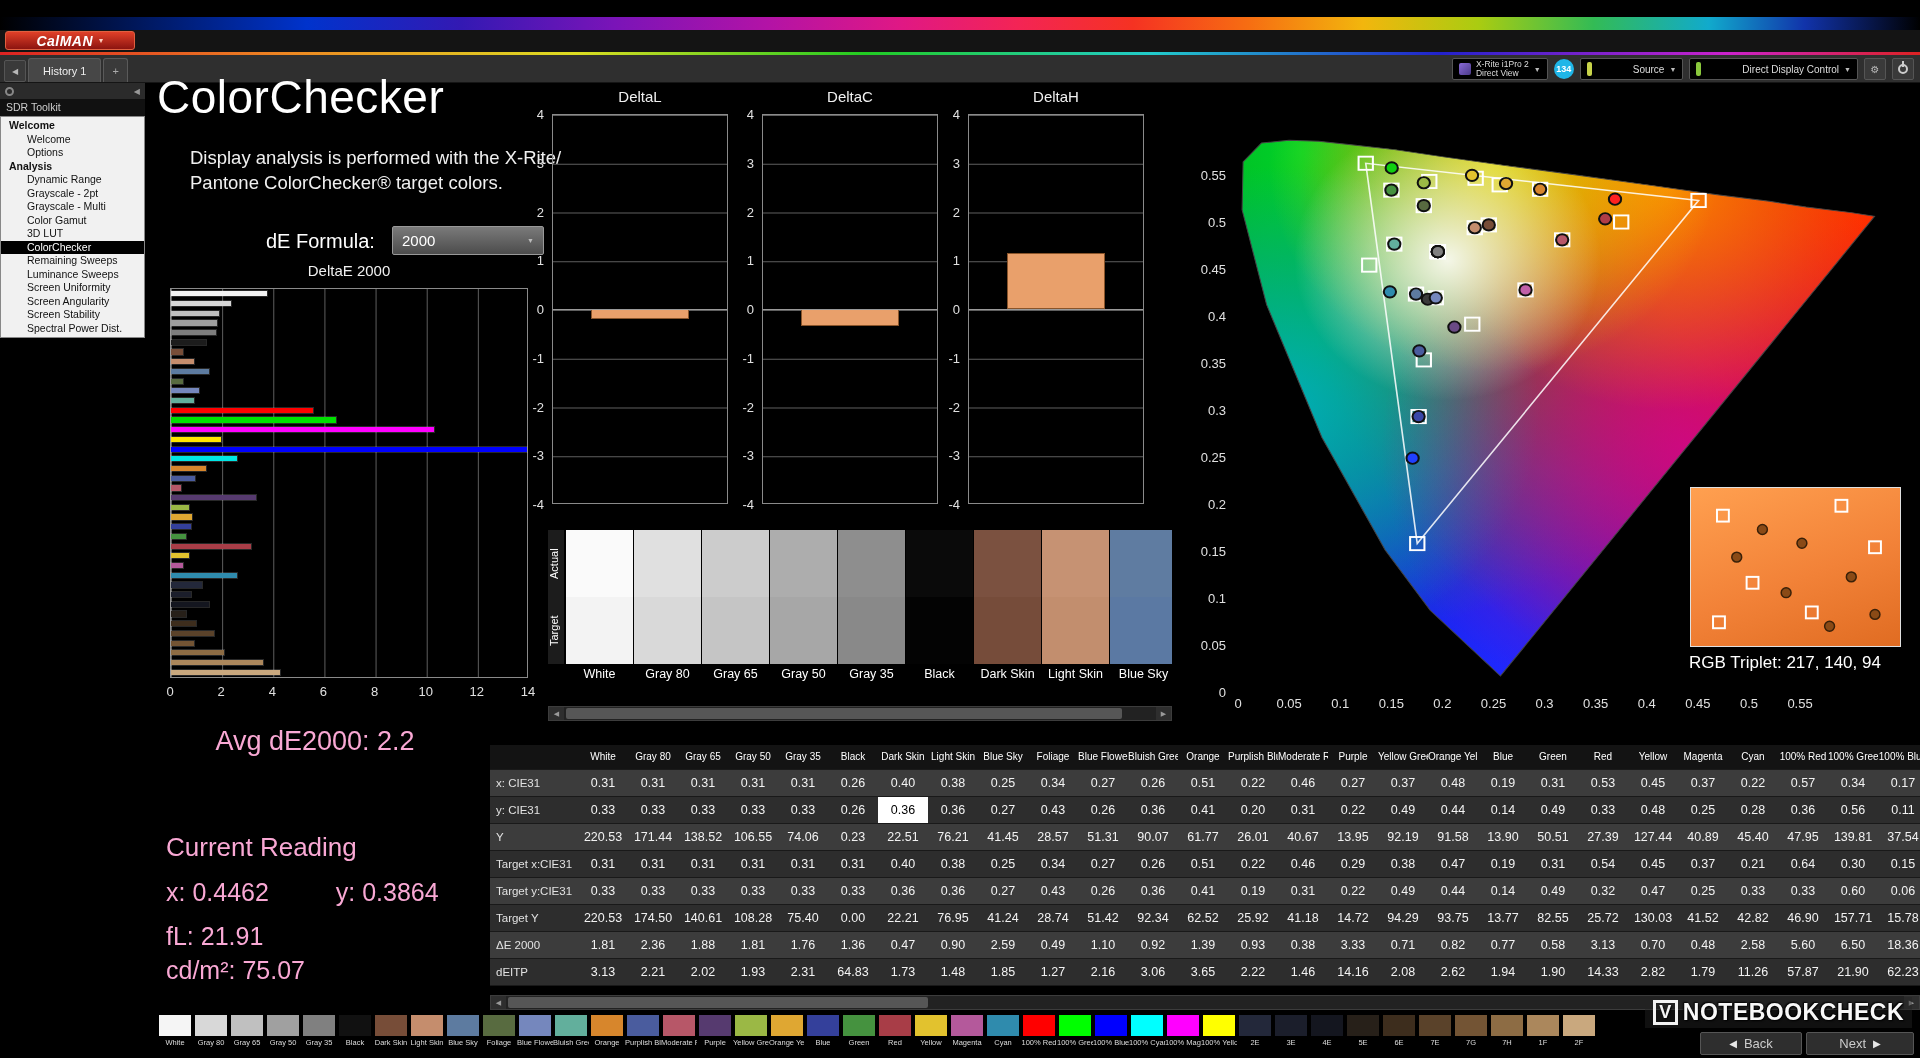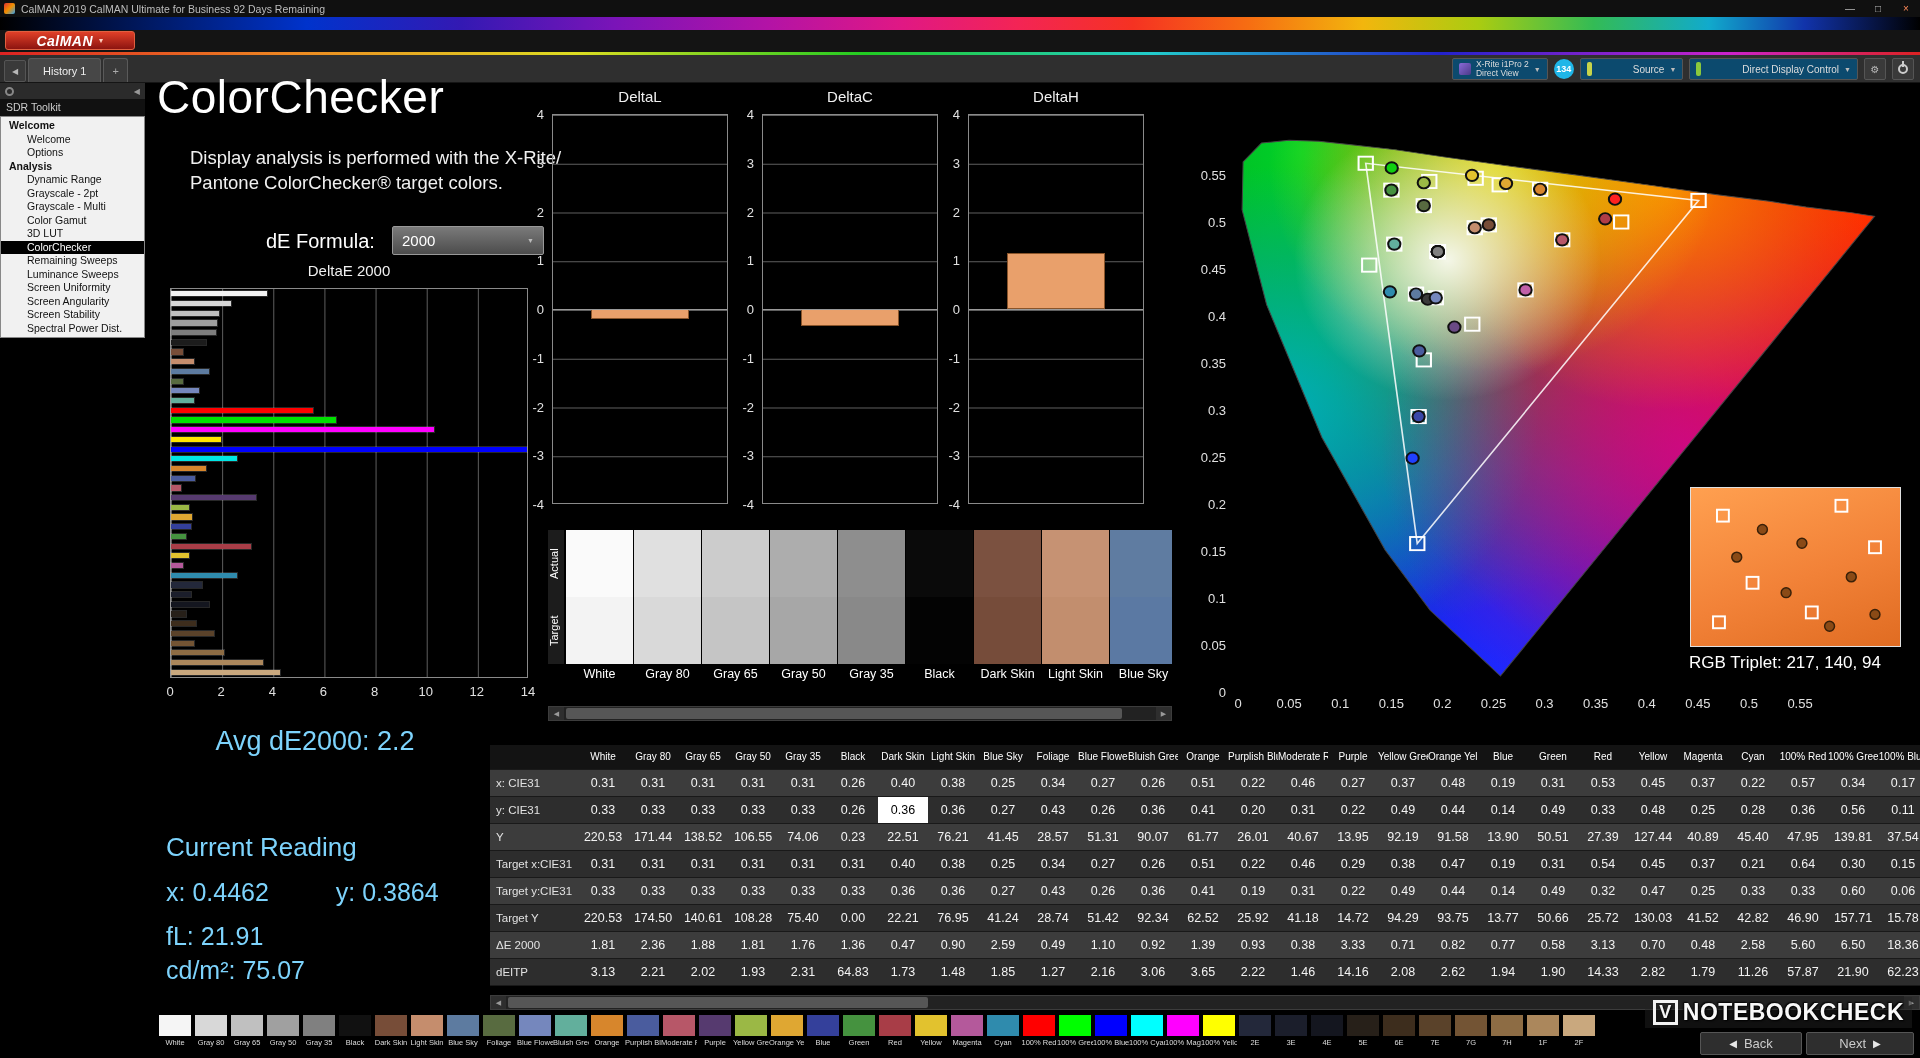--- a/index.html
+++ b/index.html
@@ -21,21 +21,21 @@
     background:linear-gradient(90deg,#d22,#e82 15%,#dd2 30%,#2c2 45%,#2cc 60%,#22c 75%,#c2c 90%,#d22); }
 
   
   .toolbar { position:absolute; left:0; top:55px; width:1920px; height:28px; background:#2f2f2f; border-bottom:1px solid #151515; }
   .tb-left { position:absolute; left:4px; top:2px; display:flex; align-items:flex-end; height:25px; gap:2px; }
   .icon-btn { width:22px; height:22px; background:#3a3a3a; border:1px solid #555; border-radius:2px; color:#b8b8b8; font-size:10px; display:flex; align-items:center; justify-content:center; }
   .icon-btn.small { font-size:8px; }
   .tab { height:24px; padding:0 14px; background:#474747; border:1px solid #5a5a5a; border-bottom:none; border-radius:3px 3px 0 0; color:#eee; font-size:11px; display:flex; align-items:center; }
   .tab.plus { background:#3a3a3a; padding:0 8px; color:#aaa; }
   .tb-right { position:absolute; right:6px; top:3px; display:flex; align-items:center; gap:6px; height:22px; }
-  .ctrl { display:flex; align-items:center; gap:5px; background:#0c4a6e; border:1px solid #555; border-radius:2px; height:22px; padding:0 6px; color:#ddd; }
+  .ctrl { display:flex; align-items:center; gap:5px; background:#000000; border:1px solid #555; border-radius:2px; height:22px; padding:0 6px; color:#ddd; }
   .ctrl-icon { width:12px; height:12px; border-radius:2px; }
   .ctrl-icon.meter { background:linear-gradient(135deg,#8a6ad8,#4a3a88); }
   .ctrl-icon.source { width:5px; height:14px; background:#c8d44a; }
   .ctrl-icon.display { width:5px; height:14px; background:#8ac83c; }
   .ctrl-lines span { display:block; font-size:8.5px; line-height:9.5px; white-space:nowrap; }
   .ctrl-text { font-size:10px; white-space:nowrap;margin-left:36px; }
   .dd { font-size:7px; color:#bbb; }
   .badge { width:20px; height:20px; border-radius:50%; background:#1fb6e8; color:#fff; font-size:9px; font-weight:bold; display:flex; align-items:center; justify-content:center; }
   .pwr { width:10px; height:10px; border:2px solid #ccc; border-radius:50%; position:relative; }
   .pwr::after { content:""; position:absolute; left:50%; top:-5px; width:2px; height:6px; margin-left:-1px; background:#ccc; }
@@ -96,21 +96,21 @@
   .cie-plot svg { width:100%; height:100%; display:block; }
   .cie-yticks { position:absolute; left:1188px; top:128px; width:44px; height:564px; }
   .cie-yticks span { right:6px; transform:translateY(-50%); }
   .cie-xticks { position:absolute; left:1238px; top:696px; width:654px; height:18px; }
   .cie-xticks span { transform:translateX(-50%); }
   .inset-box { position:absolute; left:1690px; top:487px; width:211px; height:160px; border:1px solid #e0e0e0;
     background:linear-gradient(160deg,#ffa050 0%,#f28238 55%,#e06c22 100%); }
   .inset-caption { position:absolute; left:1660px; top:653px; width:250px; text-align:center; font-size:17px; color:#fff; }
 
   
-  .stat { position:absolute; color:#7dd3fc; }
+  .stat { position:absolute; color:#f9a8d4; }
   .stat-avg { left:150px; top:726px; width:330px; text-align:center; font-size:27px; }
   .stat-max { left:150px; top:770px; width:330px; text-align:center; font-size:27px; }
   .stat-cur { left:166px; top:832px; font-size:26px; }
   .stat-xy  { left:166px; top:878px; font-size:25px; }
   .stat-xy .gap { display:inline-block; width:60px; }
   .stat-fl  { left:166px; top:922px; font-size:25px; }
   .stat-cd  { left:166px; top:956px; font-size:25px; }
 
   
   .table-wrap { position:absolute; left:490px; top:745px; width:1430px; height:246px; overflow:hidden; }
@@ -136,29 +136,20 @@
   .nav-btn { position:absolute; top:1032px; height:23px; background:#2e2e2e; border:1px solid #555; border-radius:2px; color:#ccc; font-size:13px; display:flex; align-items:center; justify-content:center; gap:7px; z-index:6; }
   .nav-back { left:1700px; width:102px; }
   .nav-next { left:1806px; width:108px; }
   .nb-ic { font-size:10px; color:#e8e8e8; }
 </style>
 </head>
 <body>
 
 <div id="app">
 
-  <div class="titlebar">
-    <span class="app-icon"></span>
-    <span class="title-text">CalMAN 2019 CalMAN Ultimate for Business 92 Days Remaining</span>
-    <span class="win-btns">
-      <span class="wb">—</span>
-      <span class="wb">□</span>
-      <span class="wb close">×</span>
-    </span>
-  </div>
   <div class="band"></div>
   <div class="logobar">
     <div class="logo">
       <span>CalMAN</span>
       <span class="logo-dd">▾</span>
     </div>
   </div>
   <div class="thinline"></div>
 
   <div class="toolbar">
@@ -849,21 +840,21 @@
             <td>28.74</td>
             <td>51.42</td>
             <td>92.34</td>
             <td>62.52</td>
             <td>25.92</td>
             <td>41.18</td>
             <td>14.72</td>
             <td>94.29</td>
             <td>93.75</td>
             <td>13.77</td>
-            <td>50.66</td>
+            <td>82.55</td>
             <td>25.72</td>
             <td>130.03</td>
             <td>41.52</td>
             <td>42.82</td>
             <td>46.90</td>
             <td>157.71</td>
             <td>15.78</td>
           </tr>
           <tr class="even">
             <td class="t-label">ΔE 2000</td>

